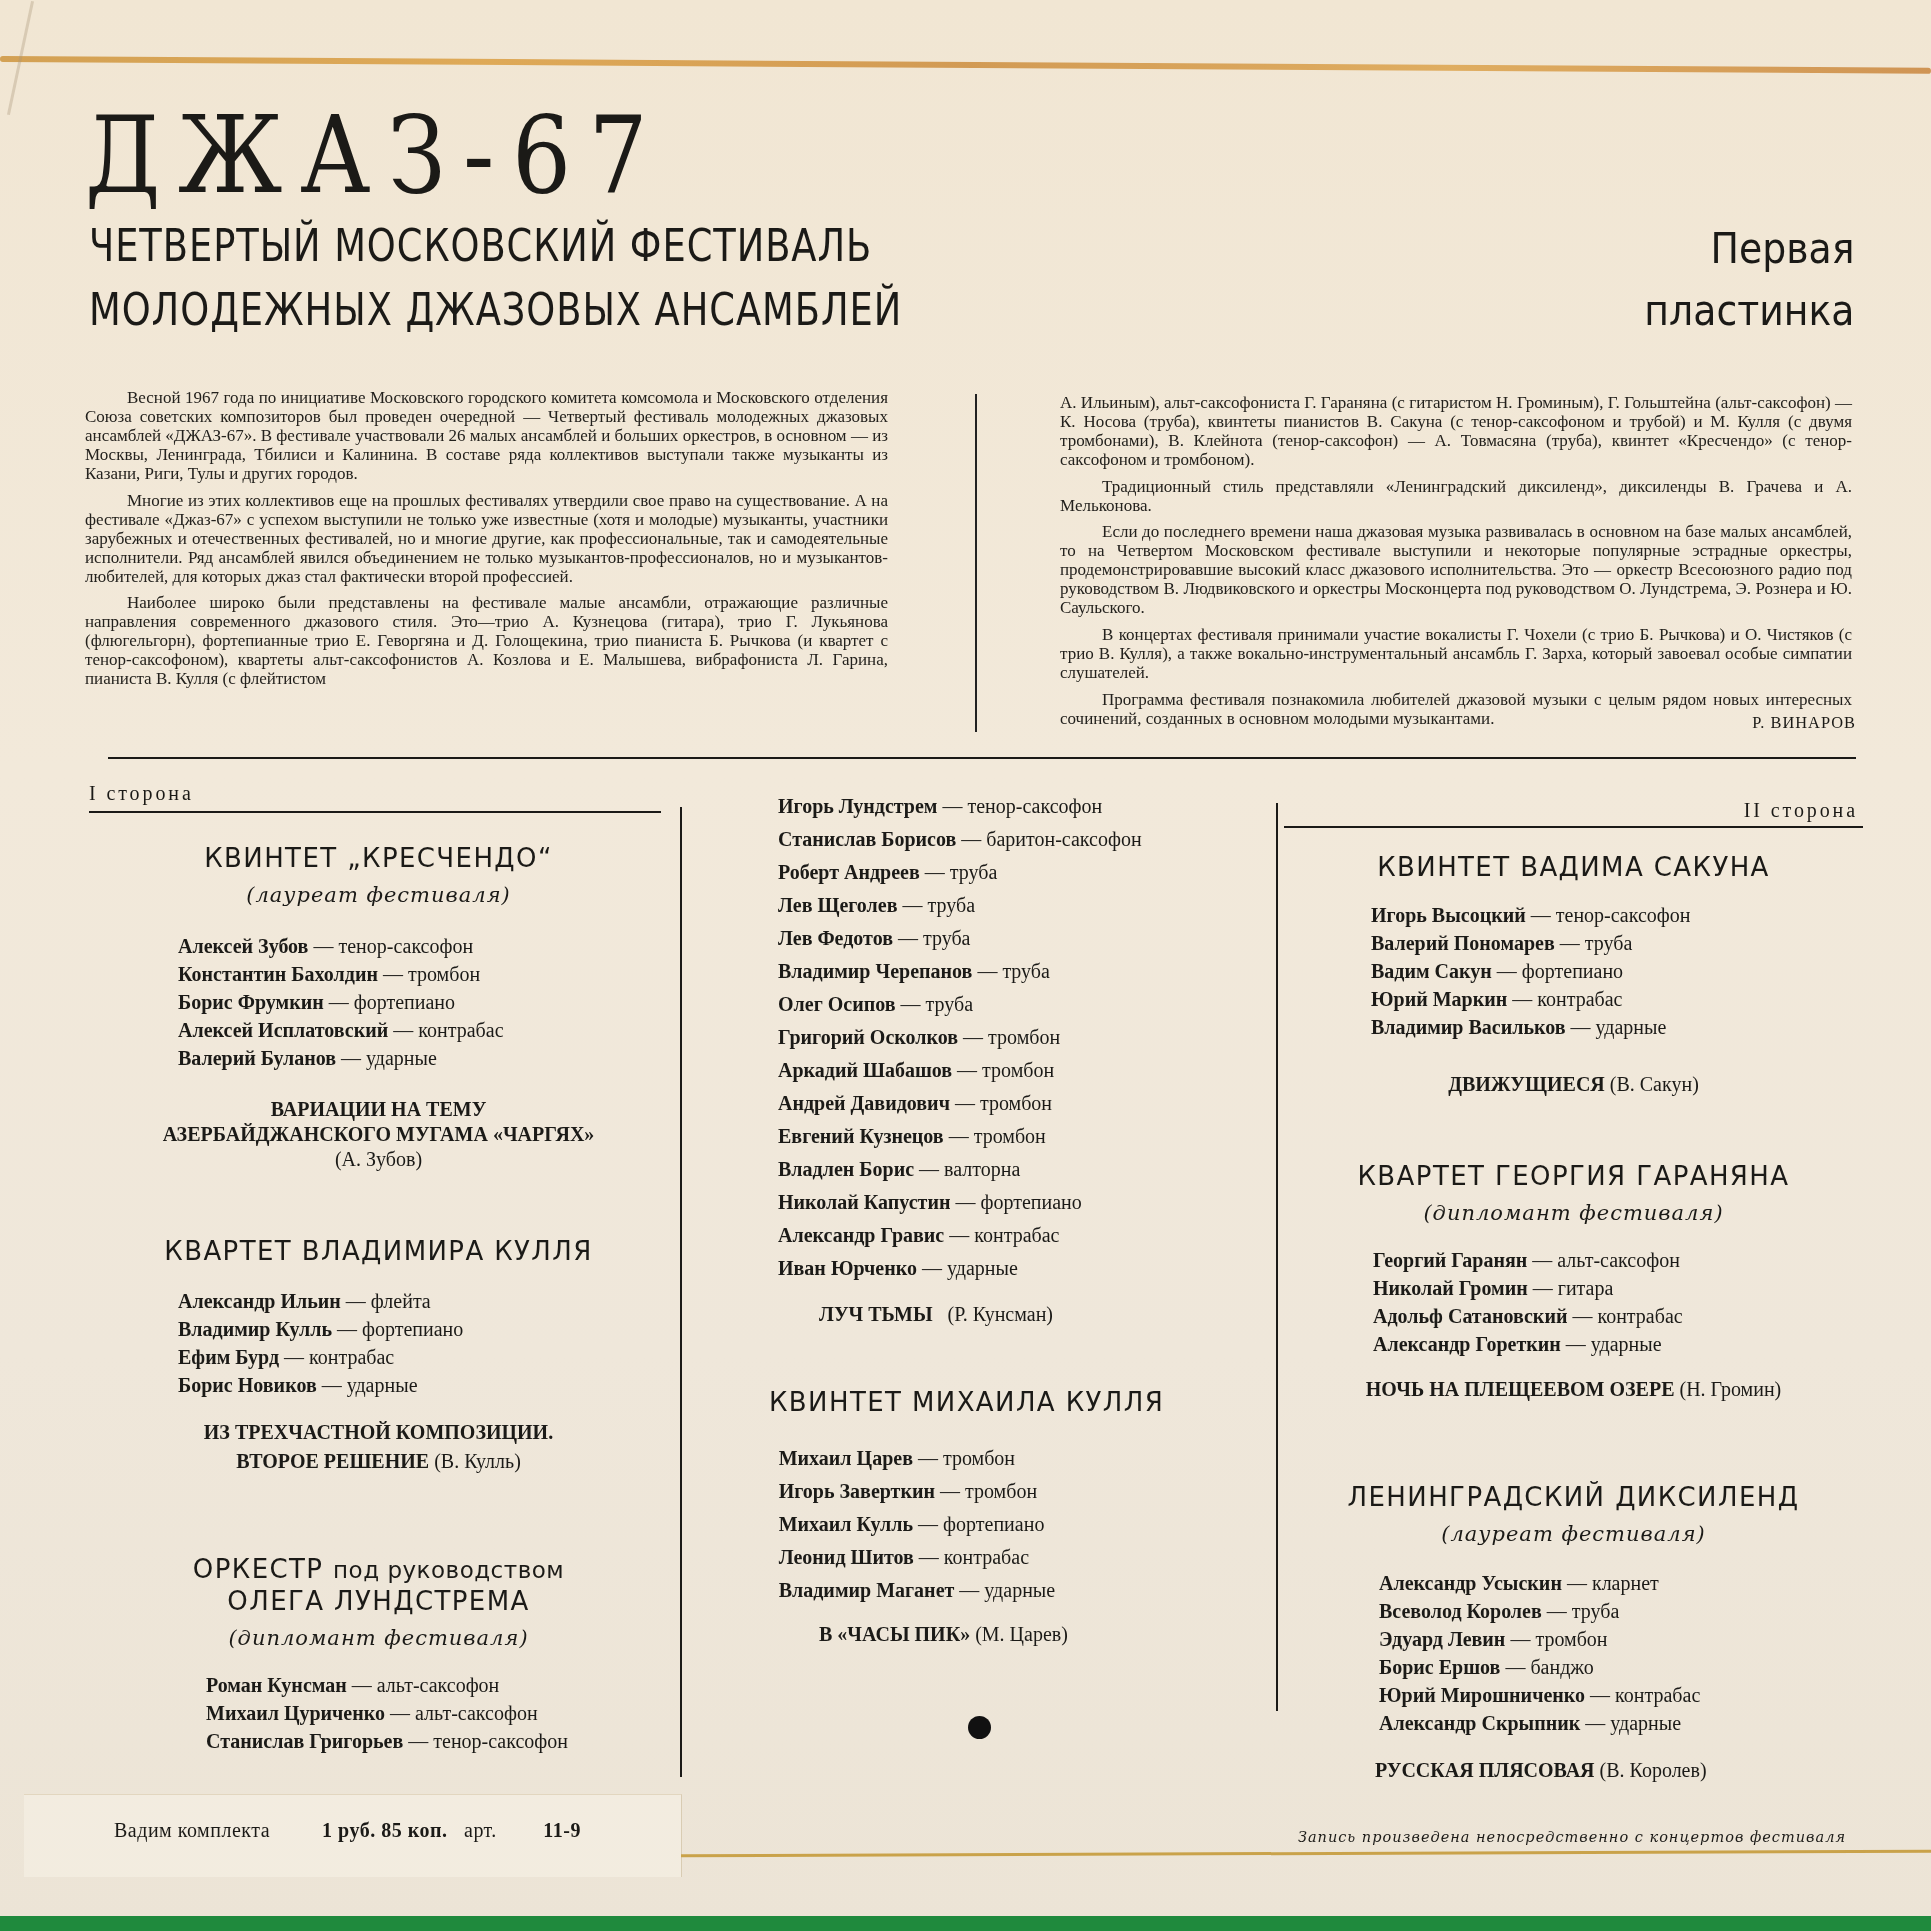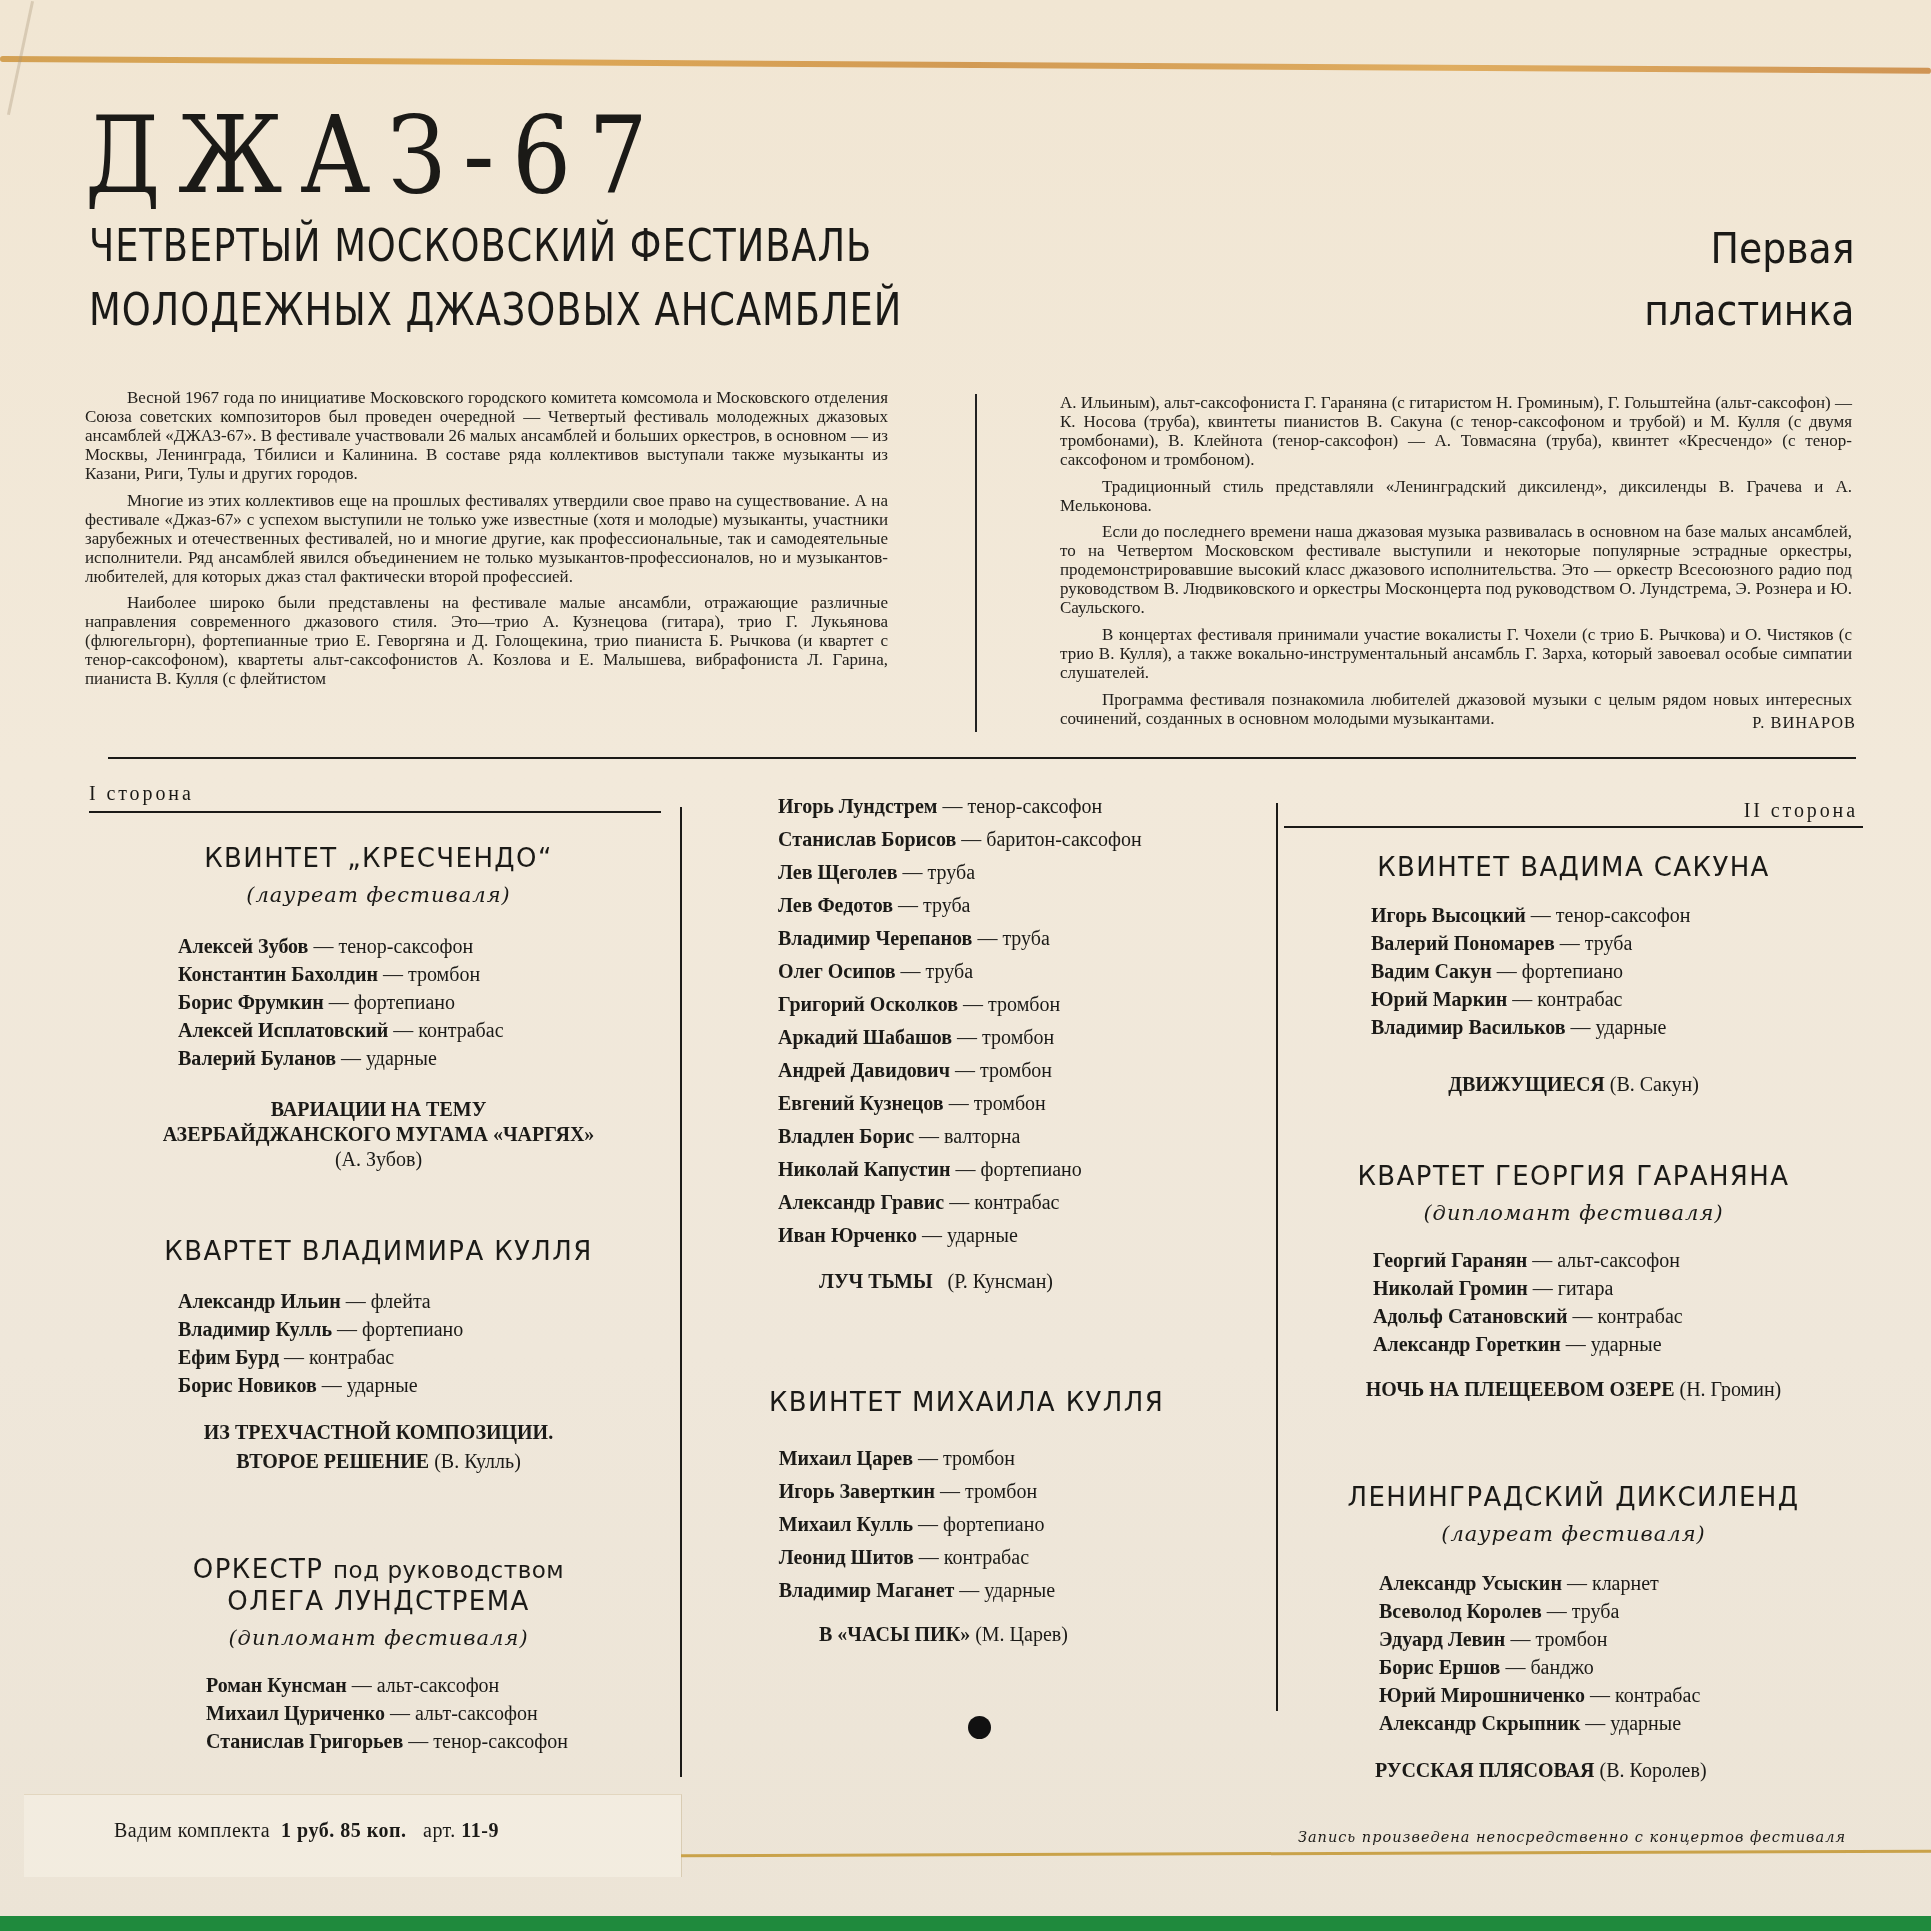--- a/index.html
+++ b/index.html
@@ -41,21 +41,21 @@
   .ens-status { font-family:"DejaVu Serif", serif; font-style:italic; font-size:21px; text-align:center; letter-spacing:1px; margin-top:9.7px; }
   .members { margin-top:21px; font-size:20px; line-height:28px; }
   .member .n { font-weight:700; }
   .member .i { font-weight:400; }
   .piece { text-align:center; font-size:20px; line-height:25px; margin-top:17.4px; }
   .piece .pt { font-weight:700; }
 
   .block { position:absolute; }
   .price-box { left:24px; top:1794px; width:657px; height:82px; background:rgba(248,243,232,.55); border-right:1px solid #d9ccb3; border-top:1px solid #e2d6bf; }
   .price { left:114px; top:1819px; font-size:20px; letter-spacing:0.5px; }
-  .price b { font-weight:700; }
+  .price b { font-weight:700;margin-left:41px; }
   .recorded { right:85px; top:1829px; font-family:"DejaVu Serif", serif; font-style:italic; font-size:14.5px; letter-spacing:1px; }
   .dot { left:968px; top:1716px; width:23px; height:23px; background:#111; border-radius:50%; }
 </style>
 </head>
 <body>
 
 <div class="stain"></div>
 <div class="crease"></div>
 
 <div class="abs title">ДЖАЗ-67</div>
@@ -132,20 +132,21 @@
     <div class="member"><span class="n">Роман Кунсман</span> <span class="i">— альт-саксофон</span></div>
     <div class="member"><span class="n">Михаил Цуриченко</span> <span class="i">— альт-саксофон</span></div>
     <div class="member"><span class="n">Станислав Григорьев</span> <span class="i">— тенор-саксофон</span></div>
   </div>
 </div>
 
 <div class="block" style="left:778px; top:790px; width:483px;">
   <div class="members" style="margin-top:0; line-height:33px;">
     <div class="member"><span class="n">Игорь Лундстрем</span> <span class="i">— тенор-саксофон</span></div>
     <div class="member"><span class="n">Станислав Борисов</span> <span class="i">— баритон-саксофон</span></div>
+    <div class="member"><span class="n">Роберт Андреев</span> <span class="i">— труба</span></div>
     <div class="member"><span class="n">Лев Щеголев</span> <span class="i">— труба</span></div>
     <div class="member"><span class="n">Лев Федотов</span> <span class="i">— труба</span></div>
     <div class="member"><span class="n">Владимир Черепанов</span> <span class="i">— труба</span></div>
     <div class="member"><span class="n">Олег Осипов</span> <span class="i">— труба</span></div>
     <div class="member"><span class="n">Григорий Осколков</span> <span class="i">— тромбон</span></div>
     <div class="member"><span class="n">Аркадий Шабашов</span> <span class="i">— тромбон</span></div>
     <div class="member"><span class="n">Андрей Давидович</span> <span class="i">— тромбон</span></div>
     <div class="member"><span class="n">Евгений Кузнецов</span> <span class="i">— тромбон</span></div>
     <div class="member"><span class="n">Владлен Борис</span> <span class="i">— валторна</span></div>
     <div class="member"><span class="n">Николай Капустин</span> <span class="i">— фортепиано</span></div>

